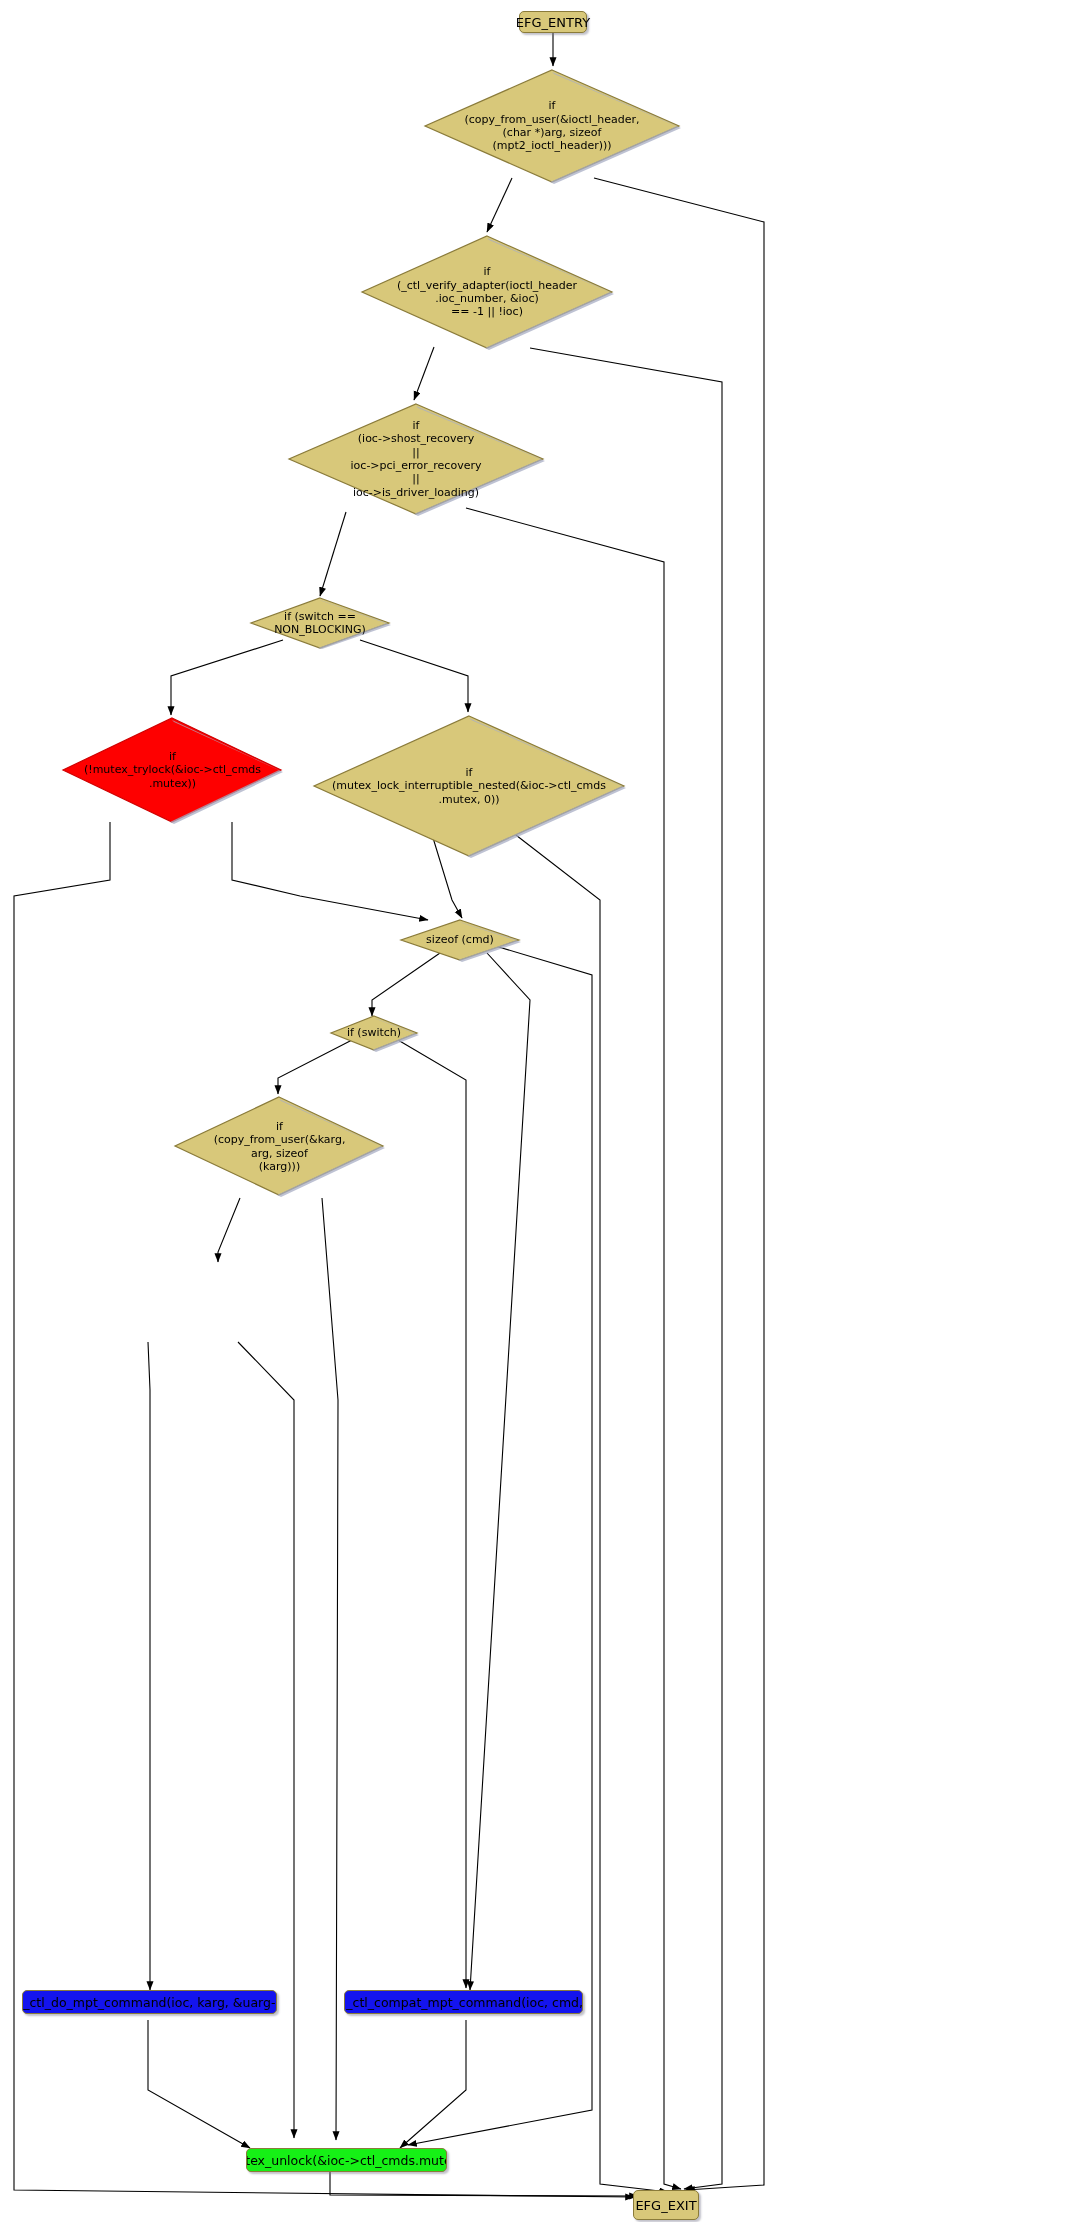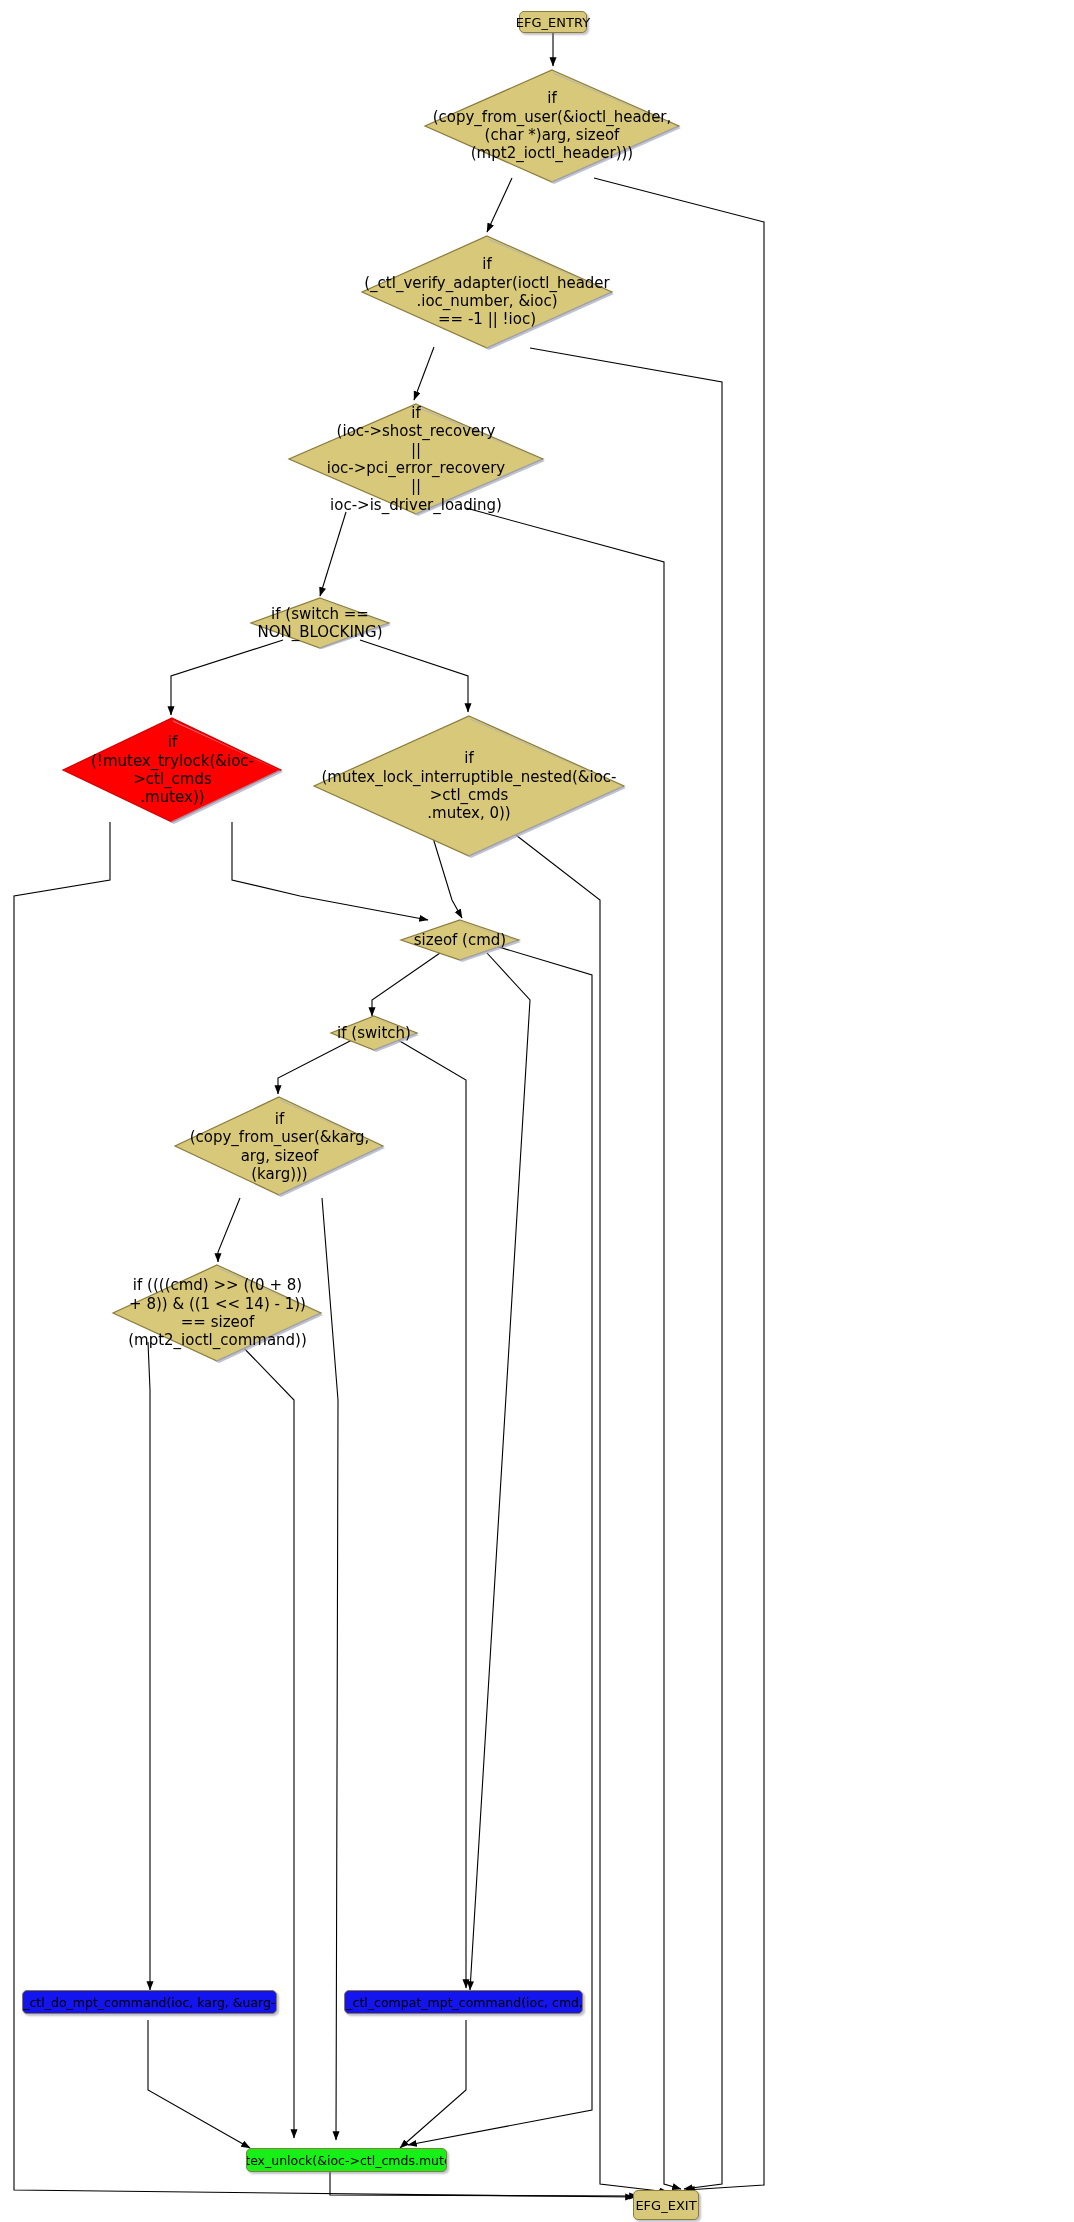--- a/index.html
+++ b/index.html
@@ -67,21 +67,21 @@
     width: 100%; height: 100%;
   }
   .diamond-label {
     position: absolute;
     left: 0; top: 0;
     width: 100%; height: 100%;
     display: flex;
     align-items: center;
     justify-content: center;
     text-align: center;
-    font-size: 15px;
+    font-size: 11px;
     line-height: 1.22;
     color: #000;
     white-space: pre-line;
     pointer-events: none;
   }
   .diamond-label span { display: block; padding: 0 4px; }
 </style>
 </head>
 <body>
 
@@ -253,32 +253,20 @@
       <polygon points="109,7 213,54 109,103 105,101 209,52 107,5" fill="#a8aec4" opacity="0.75"></polygon>
     </svg>
     <div class="diamond-label">
       <span>if
 (copy_from_user(&amp;karg,
 arg, sizeof
 (karg)))</span>
     </div>
   </div>
 
-  <div class="diamond-wrap" style="left:110px; top:1262px; width:215px; height:102px;">
-    <svg class="diamond-shape" viewBox="0 0 215 102" preserveAspectRatio="none">
-      <polygon points="107,3 211,51 107,99 3,51" fill="#d8c87a" stroke="#8a7b3a" stroke-width="1.2"></polygon>
-      <polygon points="109,7 213,53 109,101 105,99 209,51 107,5" fill="#a8aec4" opacity="0.75"></polygon>
-    </svg>
-    <div class="diamond-label">
-      <span>if ((((cmd) &gt;&gt; ((0 + 8)
-+ 8)) &amp; ((1 &lt;&lt; 14) - 1))
-== sizeof
-(mpt2_ioctl_command))</span>
-    </div>
-  </div>
 
   <div class="node stmt blue" style="left:22px; top:1990px; width:255px; height:24px;">
     <span>ret = _ctl_do_mpt_command(ioc, karg, &amp;uarg-&gt;mf);</span>
   </div>
 
   <div class="node stmt blue" style="left:344px; top:1990px; width:239px; height:24px;">
     <span>ret = _ctl_compat_mpt_command(ioc, cmd, arg);</span>
   </div>
 
   <div class="node stmt green" style="left:246px; top:2148px; width:201px; height:24px;">

